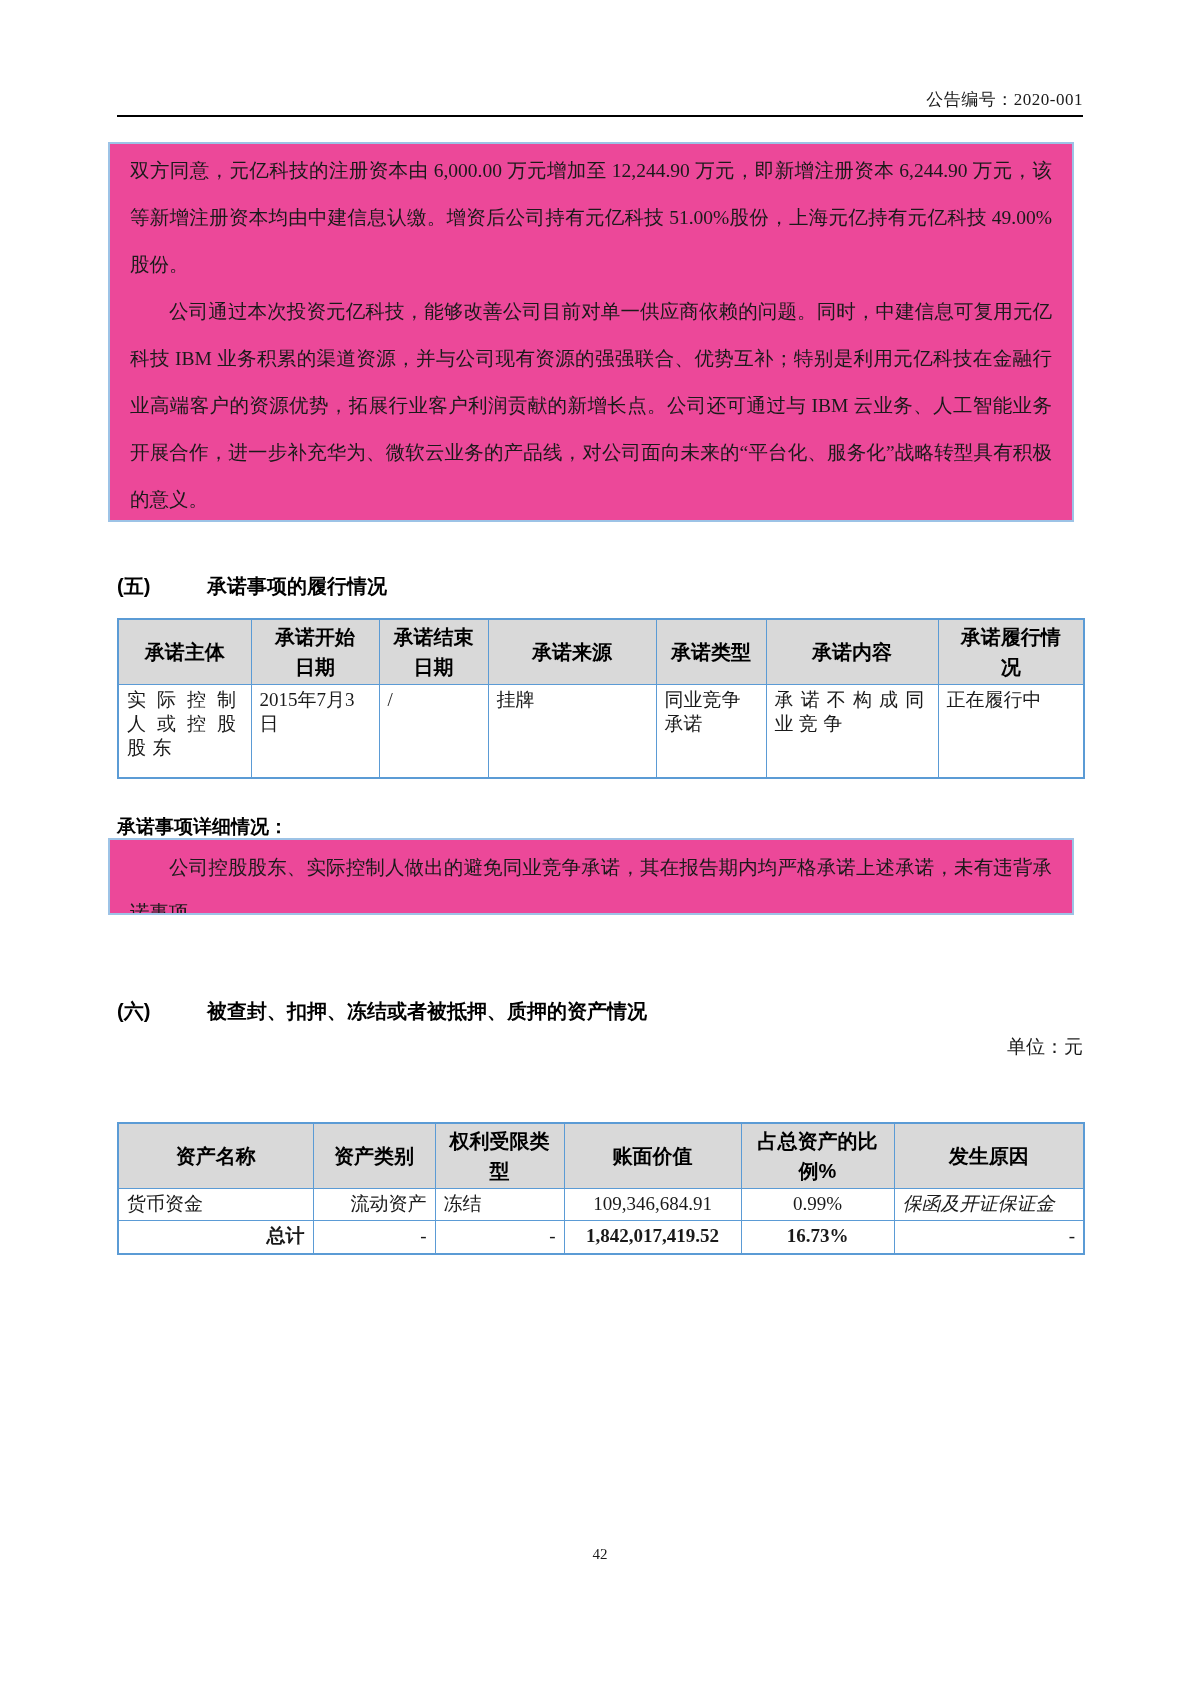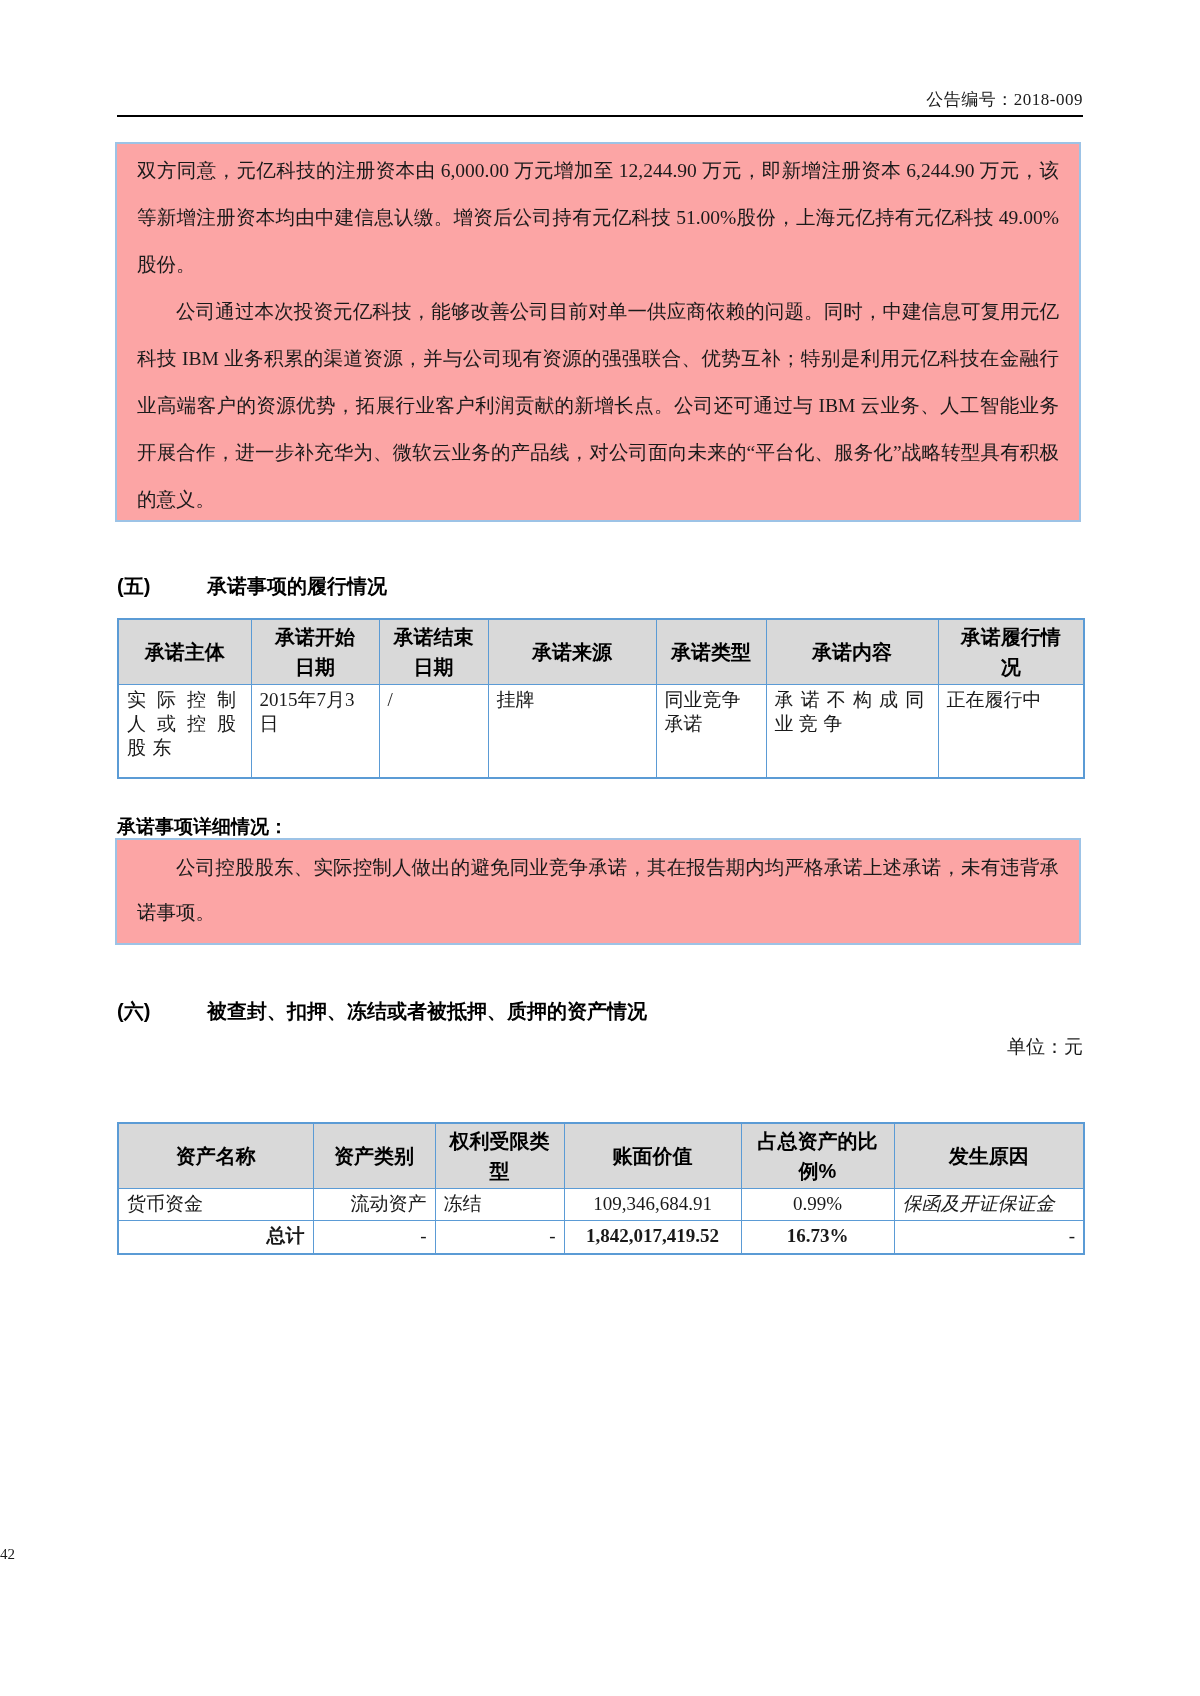--- a/index.html
+++ b/index.html
@@ -17,28 +17,28 @@
     position:absolute; top:88px; right:117px;
     font-size:17px; letter-spacing:.5px;
   }
   .rule {
     position:absolute; top:115px; left:117px; width:966px;
     height:2px; background:#000;
   }
 
   
   .box {
-    position:absolute; left:115px; width:966px;
+    position:absolute; left:108px; width:966px;
     box-sizing:border-box;
     border:2px solid #9DC3E6;
-    background:#fca5a5;
+    background:#ec4899;
     padding:3px 20px;
   }
   .box1 { top:142px; height:380px; overflow:hidden; }
-  .box2 { top:838px; height:107px; overflow:hidden; }
+  .box2 { top:838px; height:77px; overflow:hidden; }
   .box p {
     margin:0; font-size:19.5px; line-height:47px;
     text-align:justify; text-justify:inter-ideograph;
   }
   .box2 p { line-height:45px; padding-top:2px; }
   .indent { text-indent:2em; }
 
   
   .heading {
     position:absolute; left:117px;
@@ -90,29 +90,29 @@
 
   td.spread  { text-align:justify; text-justify:inter-ideograph; letter-spacing:.34em; }
   td.spread2 { text-align:justify; text-justify:inter-ideograph; letter-spacing:.28em; }
   td.just    { text-align:justify; text-justify:inter-ideograph;font-style:italic; }
   td.center  { text-align:right; }
   td.right   { text-align:center; }
   td.bold    { font-weight:bold; }
 
   .page-number {
     position:absolute; top:1546px; left:0; width:100%;
-    font-size:15px;
+    text-align:center; font-size:15px;
   }
 </style>
 </head>
 <body>
 
 <div class="page">
 
-  <div class="announce">公告编号：2018-009</div>
+  <div class="announce">公告编号：2020-001</div>
   <div class="rule"></div>
 
   <div class="box box1">
     <p>双方同意，元亿科技的注册资本由 6,000.00 万元增加至 12,244.90 万元，即新增注册资本 6,244.90 万元，该等新增注册资本均由中建信息认缴。增资后公司持有元亿科技 51.00%股份，上海元亿持有元亿科技 49.00%股份。</p>
     <p class="indent">公司通过本次投资元亿科技，能够改善公司目前对单一供应商依赖的问题。同时，中建信息可复用元亿科技 IBM 业务积累的渠道资源，并与公司现有资源的强强联合、优势互补；特别是利用元亿科技在金融行业高端客户的资源优势，拓展行业客户利润贡献的新增长点。公司还可通过与 IBM 云业务、人工智能业务开展合作，进一步补充华为、微软云业务的产品线，对公司面向未来的“平台化、服务化”战略转型具有积极的意义。</p>
   </div>
 
   <div class="heading sec5">
     <span class="sec-num">(五)</span><span class="sec-title">承诺事项的履行情况</span>
   </div>

